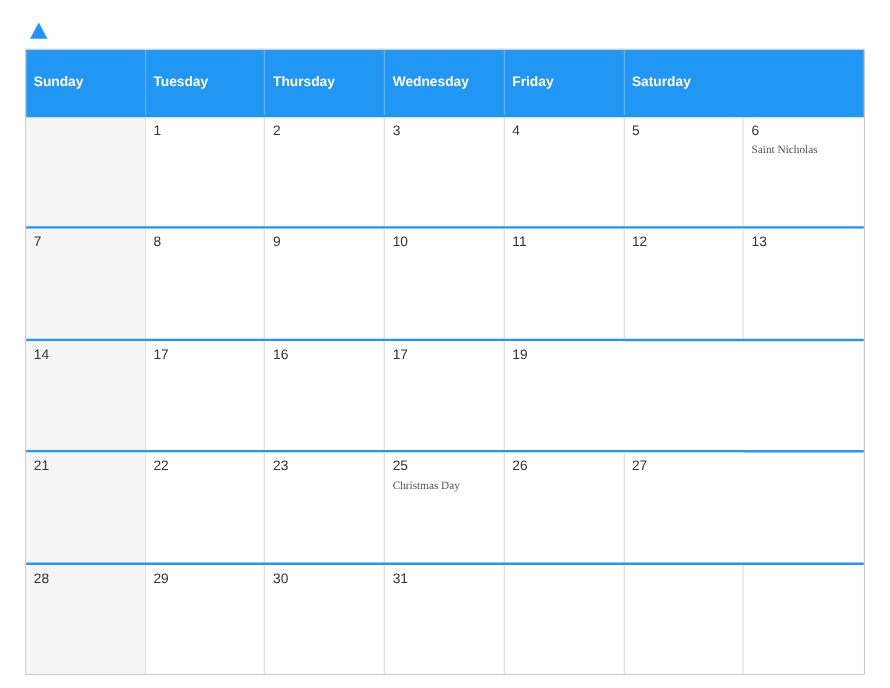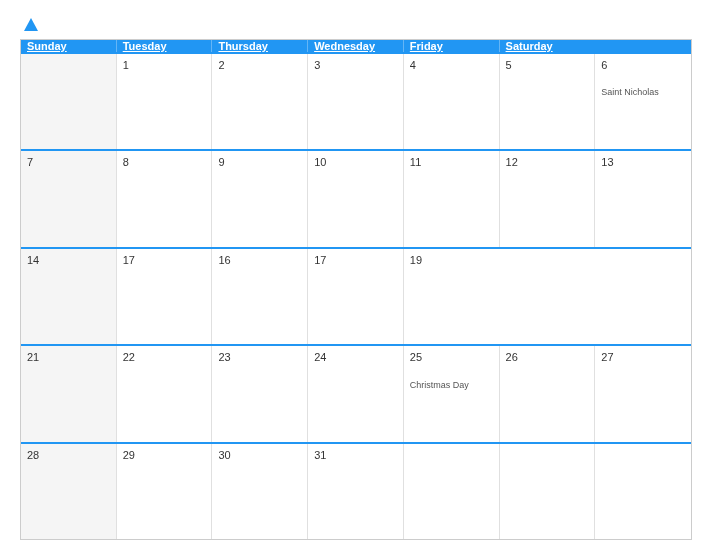--- a/index.html
+++ b/index.html
@@ -76,24 +76,23 @@
     }
     .cal-header-row {
       display: grid;
       grid-template-columns: repeat(7, 1fr);
       background: #2196F3;
     }
     .cal-header-cell {
       color: #fff;
       font-size: 11px;
       font-weight: bold;
-      padding: 0 6px;
+      padding: 20px 6px;
       text-align: left;
       border-right: 1px solid rgba(255,255,255,0.3);
-      text-decoration: underline;
     }
     .cal-header-cell:last-child { border-right: none; }
     .cal-body {
       flex: 1;
       display: flex;
       flex-direction: column;
     }
     .cal-week {
       display: grid;
       grid-template-columns: repeat(7, 1fr);
@@ -114,22 +113,23 @@
     }
     .day-number {
       font-size: 11px;
       color: #333;
       font-weight: normal;
       line-height: 1.4;
     }
     .day-event {
       font-size: 9px;
       color: #555;
-      margin-top: 14px;
+      margin-top: 1px;
       line-height: 1.3;
+      font-family: Liberation Serif, serif;
     }
   </style>
 </head>
 <body>
 
 <div class="page">
 
   <div class="header">
     <div class="logo">
       <span class="logo-general"></span>
@@ -218,23 +218,20 @@
           <div class="cal-cell gray-bg">
             <span class="day-number">21</span>
           </div>
           <div class="cal-cell">
             <span class="day-number">22</span>
           </div>
           <div class="cal-cell">
             <span class="day-number">23</span>
           </div>
           <div class="cal-cell">
-            <span class="day-number">24</span>
-          </div>
-          <div class="cal-cell">
             <span class="day-number">25</span>
             <span class="day-event">Christmas Day</span>
           </div>
           <div class="cal-cell">
             <span class="day-number">26</span>
           </div>
           <div class="cal-cell">
             <span class="day-number">27</span>
           </div>
         </div>

